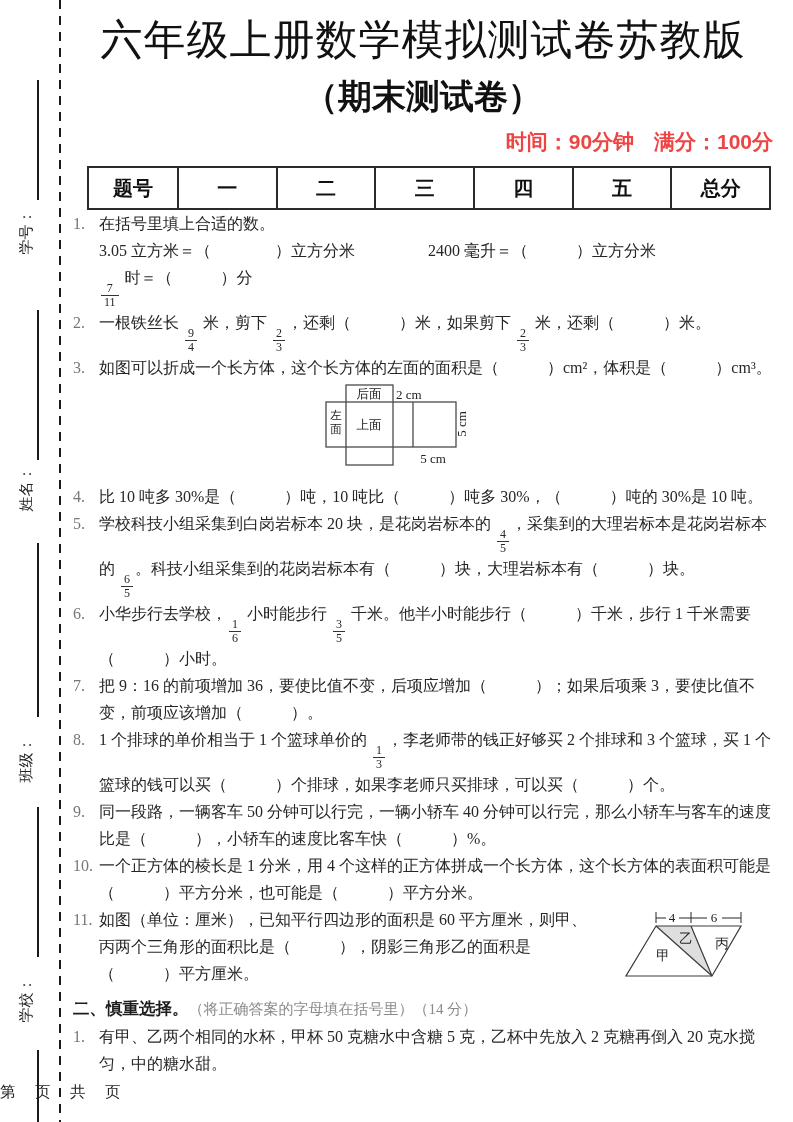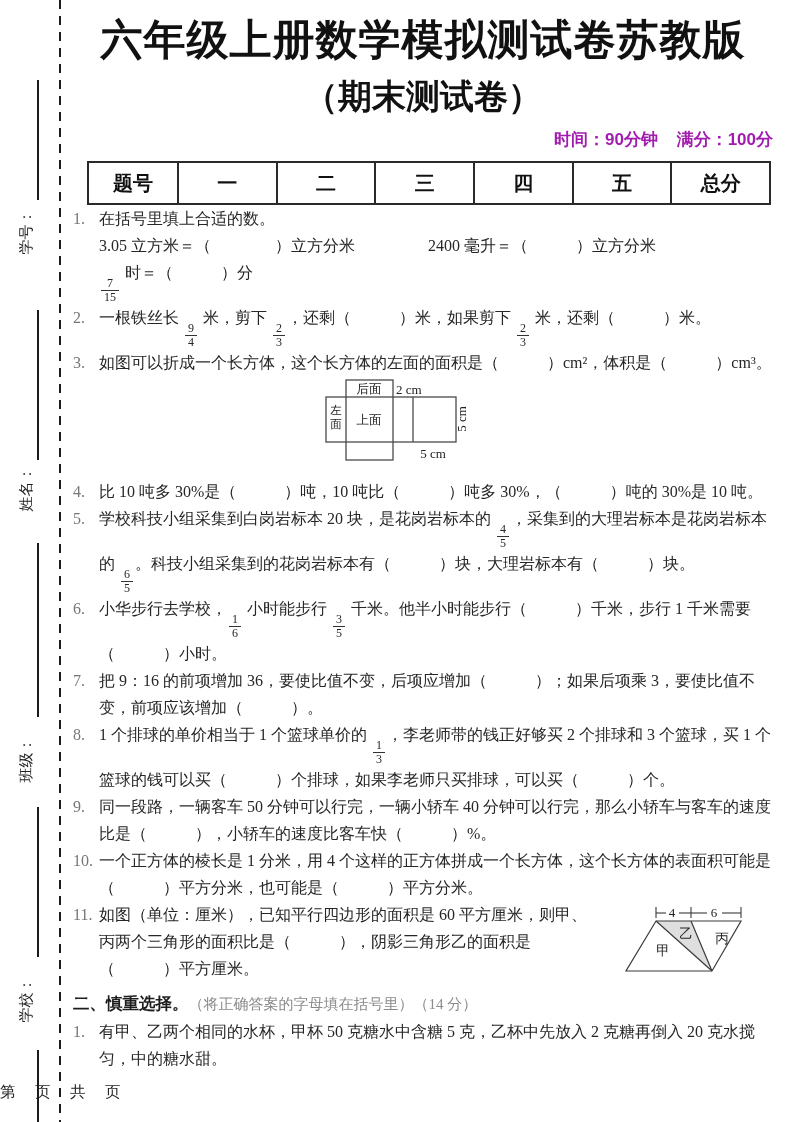--- a/index.html
+++ b/index.html
@@ -8,25 +8,25 @@
   
   .dash-line{position:absolute;left:59px;top:0;width:2px;height:1122px;
              background:repeating-linear-gradient(180deg,#1b1b1b 0 9px,transparent 9px 16px);}
   .rail-seg{position:absolute;left:37px;width:2px;background:#1b1b1b;}
   .rail-label{position:absolute;left:26px;white-space:nowrap;
               font-family:"Liberation Sans","DejaVu Sans",sans-serif;
               font-size:15px;color:#222;transform:translate(-50%,-50%) rotate(-90deg);}
   
   .content{position:absolute;left:73px;top:0;width:700px;}
   .title{margin:16px 0 0;text-align:center;font-family:"Liberation Sans","DejaVu Sans",sans-serif;
-         font-size:42px;line-height:48px;font-weight:bold;color:#111;letter-spacing:1px;}
+         font-size:42px;line-height:48px;font-weight:normal;color:#111;letter-spacing:1px;}
   .subtitle{margin:12px 0 0;text-align:center;font-family:"Liberation Sans","DejaVu Sans",sans-serif;
             font-size:34px;line-height:40px;font-weight:bold;color:#111;}
   .meta{margin-top:12px;text-align:right;font-family:"Liberation Sans","DejaVu Sans",sans-serif;
-        font-size:17px;font-weight:bold;color:#a21caf;}
+        font-size:21px;font-weight:bold;color:#ef4444;}
   .meta span{margin-left:14px;}
   
   table.score{border-collapse:collapse;margin:10px 0 0 14px;width:684px;table-layout:fixed;}
   table.score td,table.score th{border:2px solid #2a2a2a;height:38px;text-align:center;
         font-family:"Liberation Sans","DejaVu Sans",sans-serif;font-size:20px;font-weight:bold;color:#111;}
   table.score col.c0{width:90px;}
   
   .sec-head{margin-top:8px;line-height:27px;font-size:16.5px;}
   .sec-head .sh{font-family:"Liberation Sans","DejaVu Sans",sans-serif;font-weight:bold;color:#1d1d1d;}
   .sec-head .note{color:#8a8a8a;font-size:15px;}
@@ -103,21 +103,21 @@
       <span class="qno">1.</span>
       <div class="qt">在括号里填上合适的数。</div>
     </div>
     <div class="conv">
       <span class="c1">3.05 立方米＝<span class="blank">（　　　　）</span>立方分米</span>
       <span class="c2">2400 毫升＝<span class="blank">（　　　）</span>立方分米</span>
     </div>
     <div class="conv">
       <span class="c1"><span class="frac">
             <span class="fnum">7</span>
-            <span class="fden">15</span>
+            <span class="fden">11</span>
           </span> 时＝<span class="blank">（　　　）</span>分</span>
     </div>
 
     <div class="q">
       <span class="qno">2.</span>
       <div class="qt">一根铁丝长 <span class="frac">
             <span class="fnum">9</span>
             <span class="fden">4</span>
           </span> 米，剪下 <span class="frac">
             <span class="fnum">2</span>

